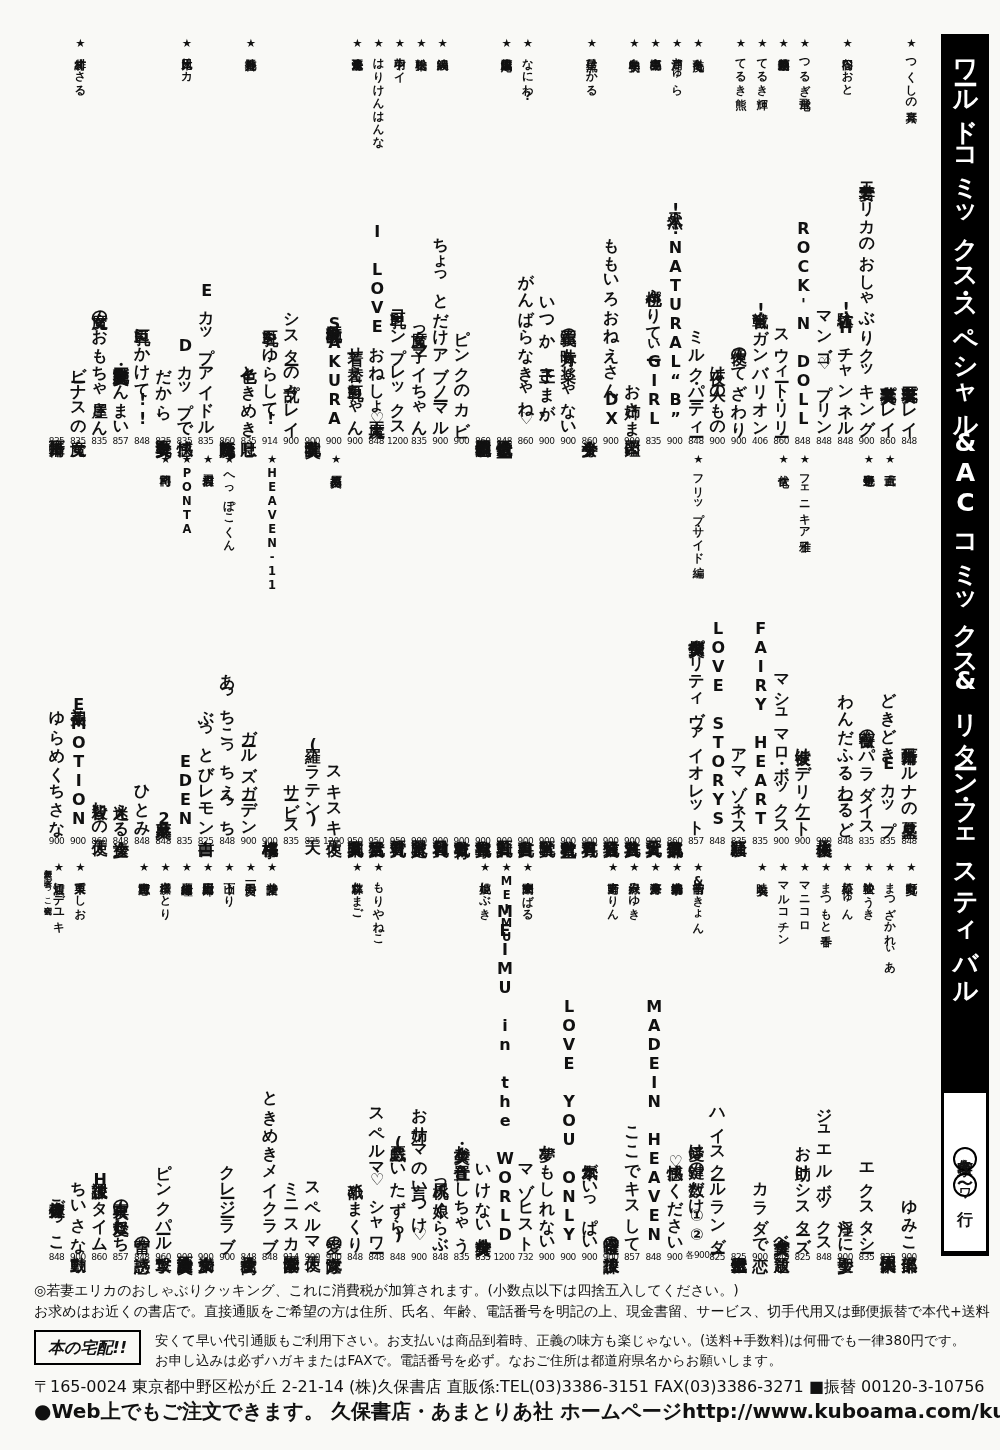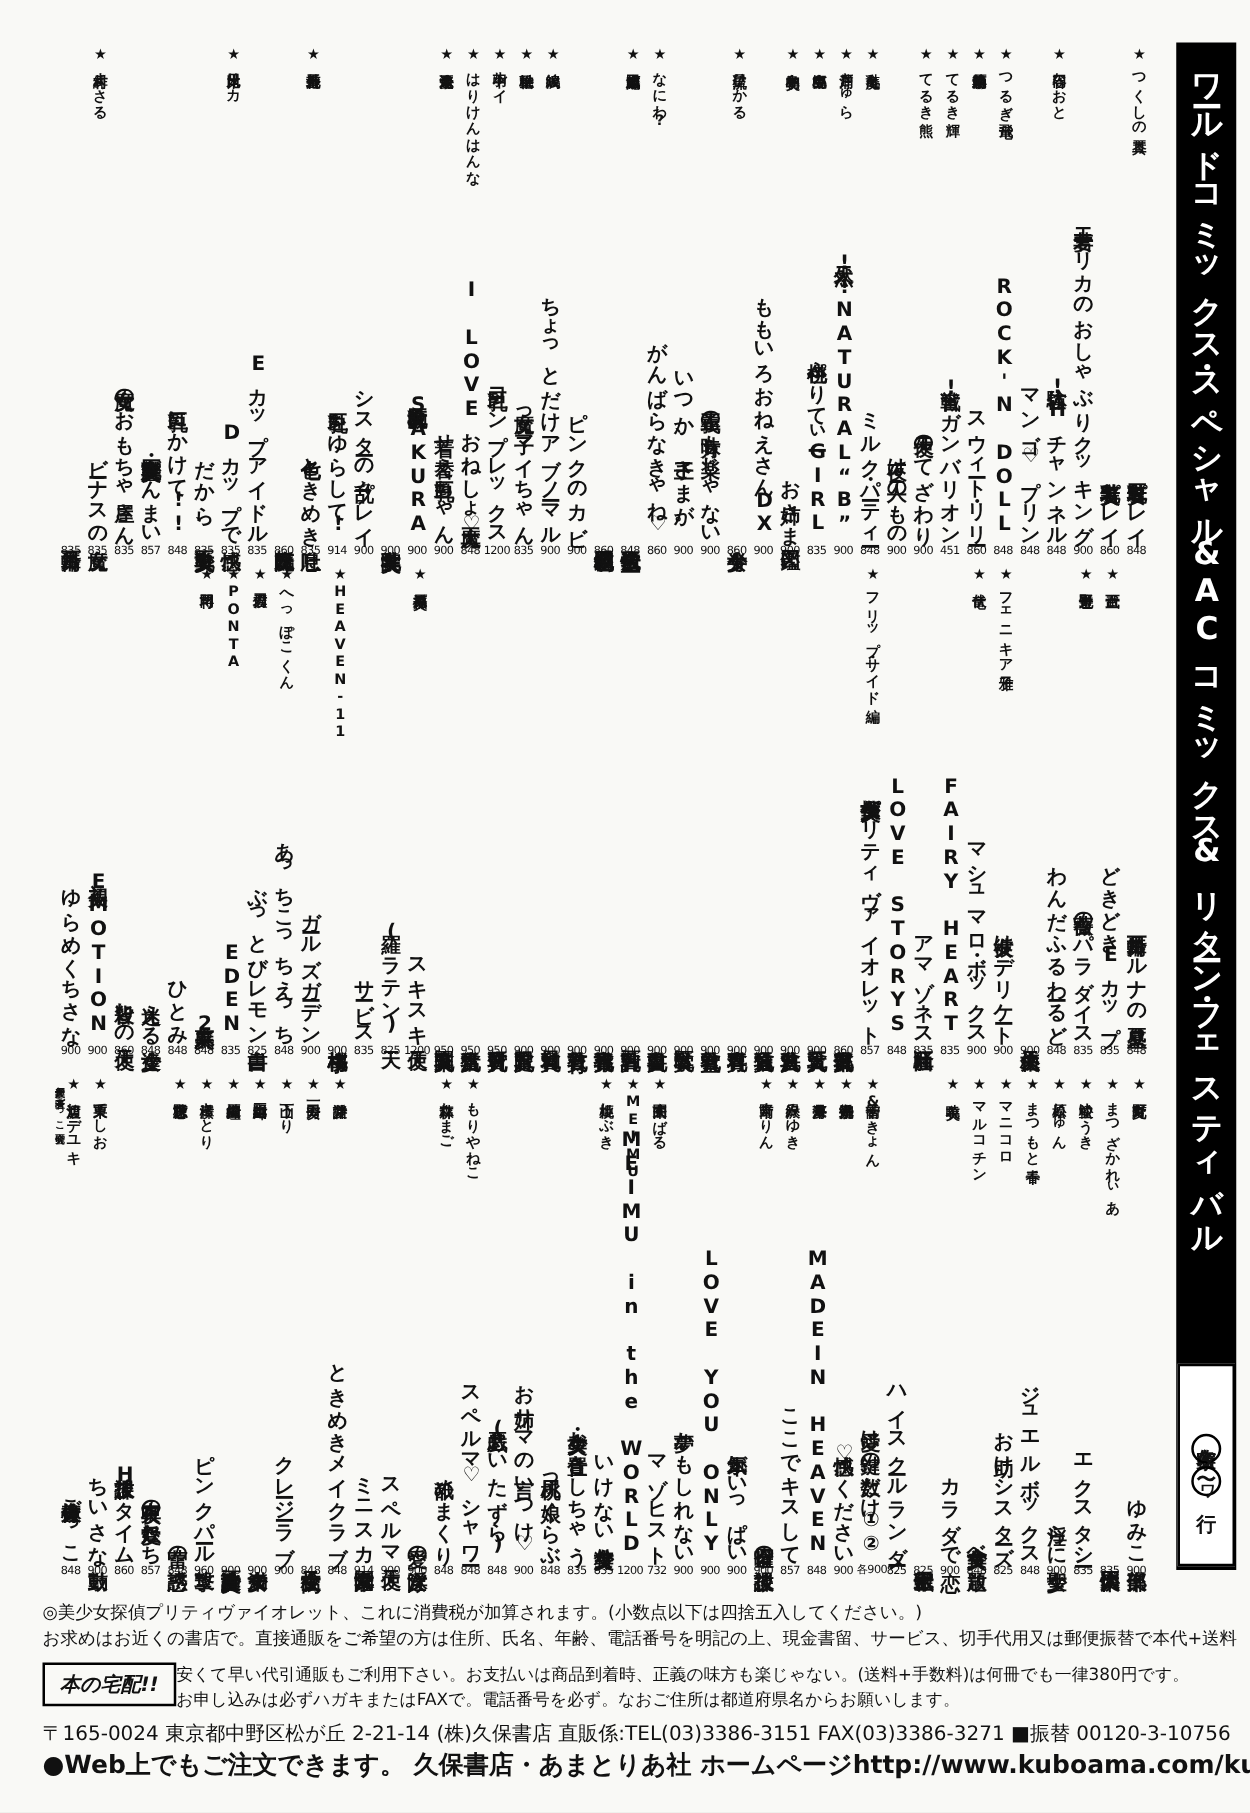--- a/index.html
+++ b/index.html
@@ -25,21 +25,21 @@
   .author .sub{font-size:8px;line-height:9px;margin-top:4px;}
   .title{position:absolute;bottom:18px;right:0;writing-mode:vertical-rl;text-orientation:upright;
          font-size:16px;font-weight:700;line-height:20px;white-space:nowrap;}
   .price{position:absolute;bottom:0;left:0;width:100%;text-align:center;font-size:9px;
          letter-spacing:-0.5px;white-space:nowrap;}
   
   .footer{position:absolute;left:34px;top:1280px;width:945px;font-size:14px;line-height:21px;}
   .f-note{white-space:nowrap;}
   .delivery{display:flex;align-items:flex-start;margin-top:8px;}
   .delivery-label{border:2px solid #000;font-weight:700;font-style:italic;font-size:16px;
-                  padding:5px 12px;white-space:nowrap;}
+                  padding:5px 12px;margin-right:14px;white-space:nowrap;}
   .delivery-lines{font-size:13.5px;line-height:20px;}
   .address{margin-top:6px;font-size:16px;font-weight:500;white-space:nowrap;}
   .web{margin-top:4px;font-size:20px;font-weight:700;white-space:nowrap;}
 </style>
 </head>
 <body>
 
 <div class="page">
 
   <div class="spine">
@@ -92,21 +92,21 @@
           <div>★勅使河原小助</div>
         </div>
         <div class="title">スウィート・リリー</div>
         <div class="price">860</div>
       </div>
       <div class="col">
         <div class="author">
           <div>★てるき輝</div>
         </div>
         <div class="title">奮戦!ガンバリオン</div>
-        <div class="price">451</div>
+        <div class="price">406</div>
       </div>
       <div class="col">
         <div class="author">
           <div>★てるき熊</div>
         </div>
         <div class="title">天使のてざわり</div>
         <div class="price">900</div>
       </div>
       <div class="col">
         <div class="title">夜は二人のもの</div>
@@ -726,21 +726,21 @@
         <div class="author">
           <div>★渡辺ヒデユキ</div>
           <div class="sub">江戸大学お医者ごっこ研究会</div>
         </div>
         <div class="title">身体検査ごっこ</div>
         <div class="price">848</div>
       </div>
     </div>
 
   <div class="footer">
-    <div class="f-note">◎美少女探偵プリティヴァイオレット、これに消費税が加算されます。(小数点以下は四捨五入してください。)</div>
+    <div class="f-note">◎若妻エリカのおしゃぶりクッキング、これに消費税が加算されます。(小数点以下は四捨五入してください。)</div>
     <div class="f-note">お求めはお近くの書店で。直接通販をご希望の方は住所、氏名、年齢、電話番号を明記の上、現金書留、サービス、切手代用又は郵便振替で本代+送料</div>
     <div class="delivery">
       <div class="delivery-label">本の宅配!!</div>
       <div class="delivery-lines">
         <div>安くて早い代引通販もご利用下さい。お支払いは商品到着時、正義の味方も楽じゃない。(送料+手数料)は何冊でも一律380円です。</div>
         <div>お申し込みは必ずハガキまたはFAXで。電話番号を必ず。なおご住所は都道府県名からお願いします。</div>
       </div>
     </div>
     <div class="address">〒165-0024 東京都中野区松が丘 2-21-14 (株)久保書店 直販係:TEL(03)3386-3151 FAX(03)3386-3271 ■振替 00120-3-10756</div>
     <div class="web">●Web上でもご注文できます。 久保書店・あまとりあ社 ホームページhttp://www.kuboama.com/kubobooks</div>

